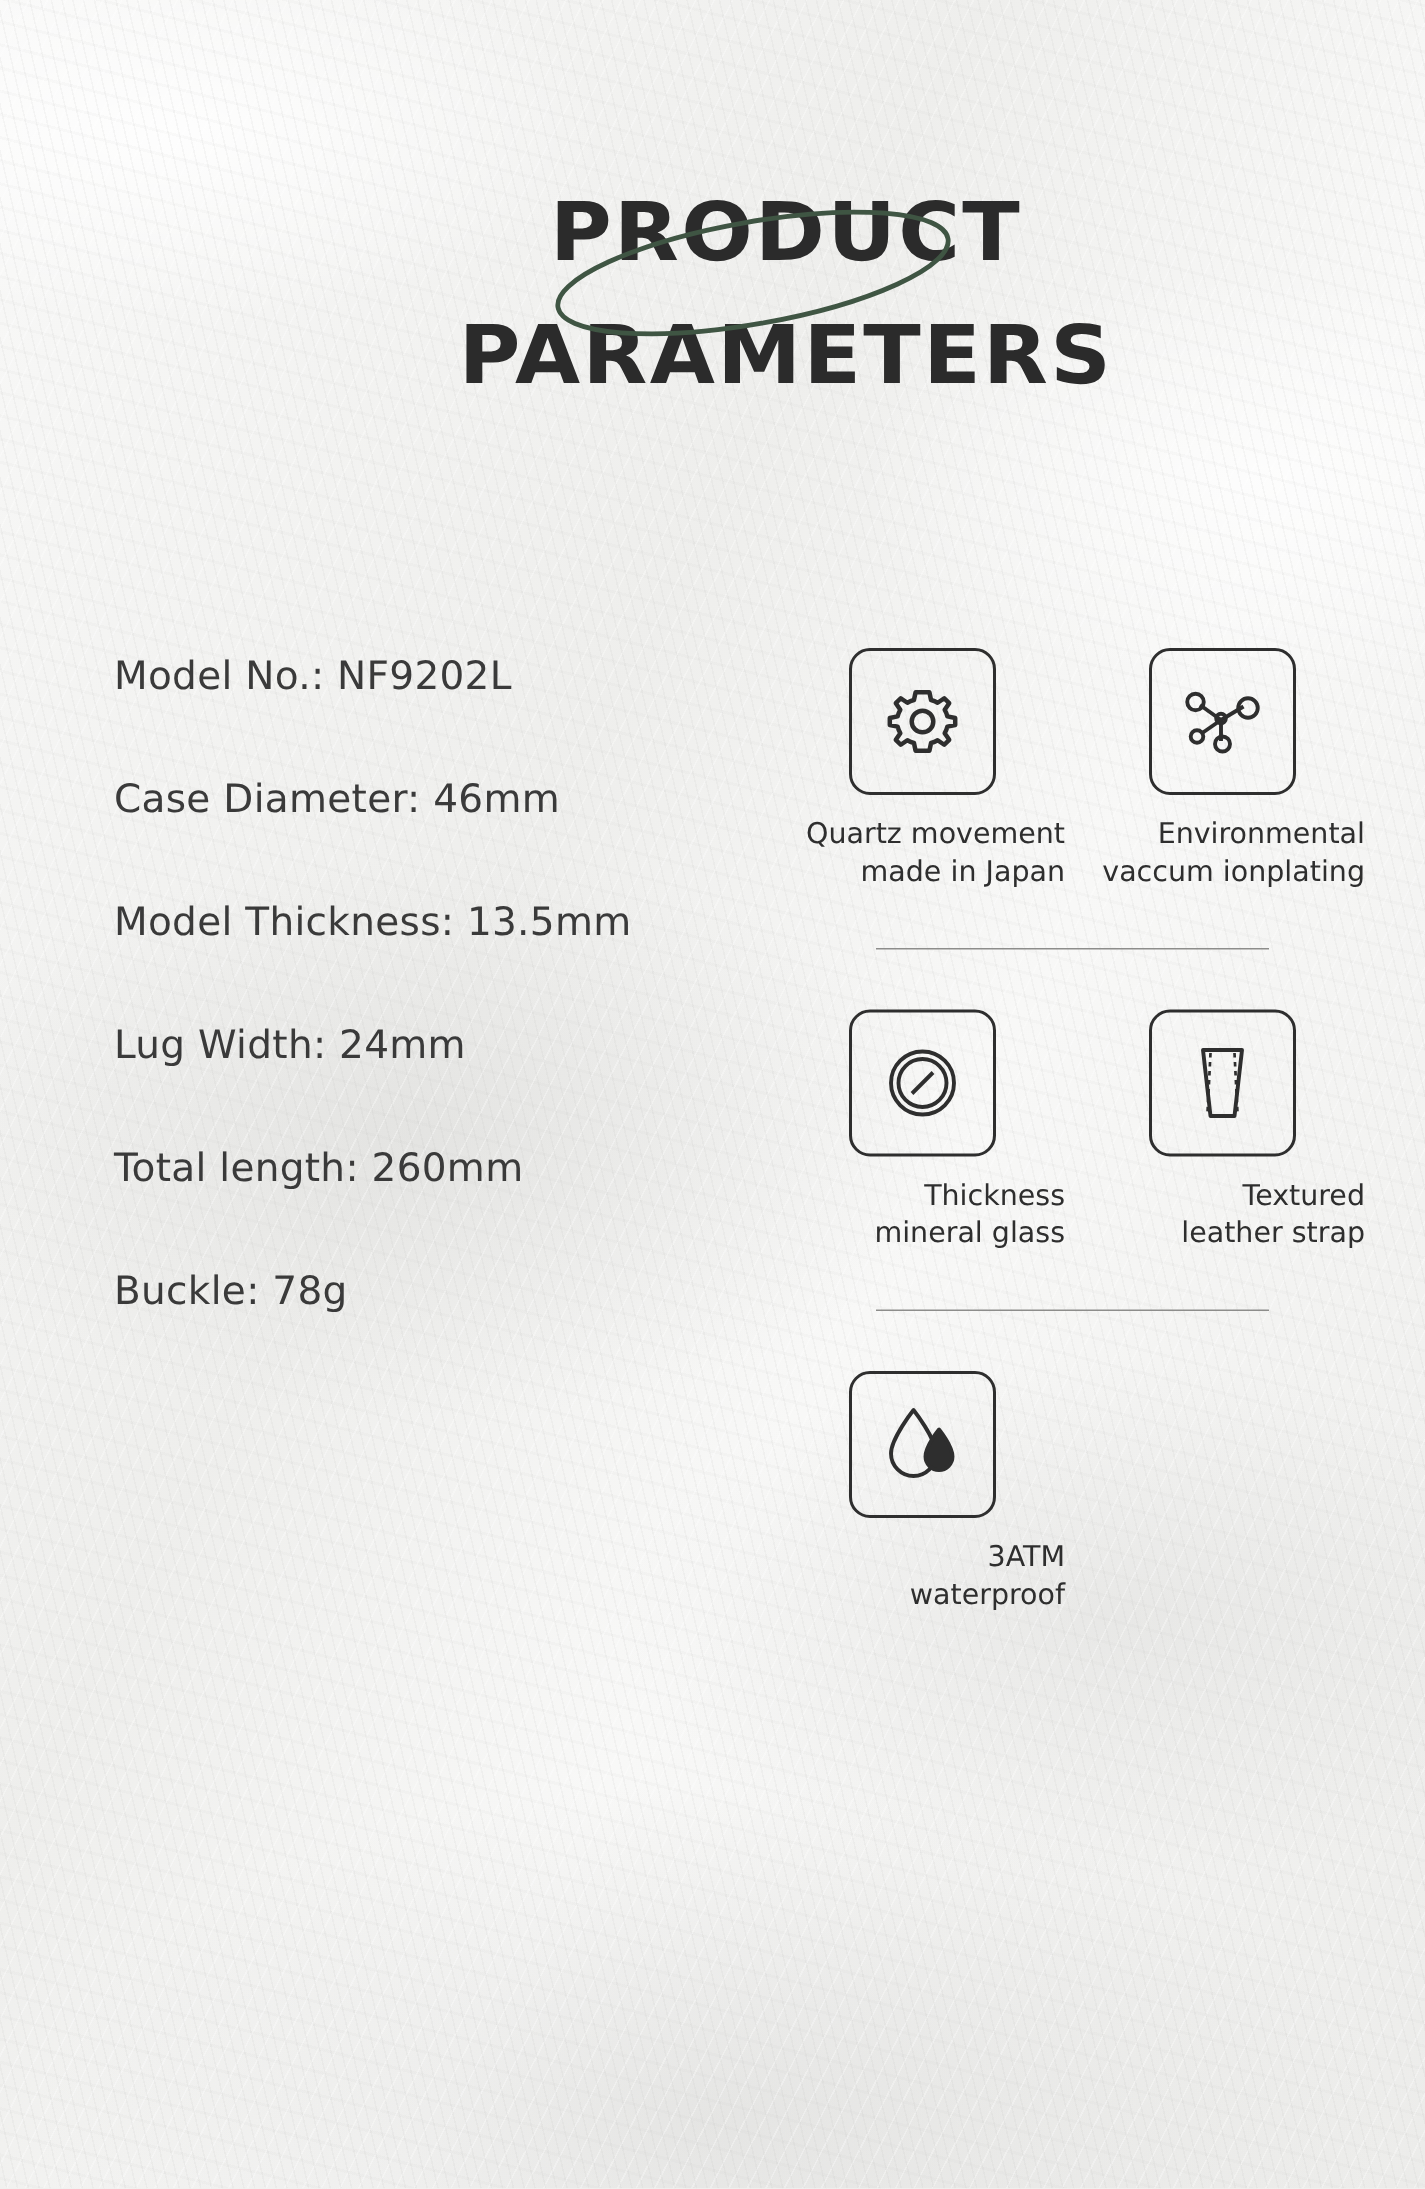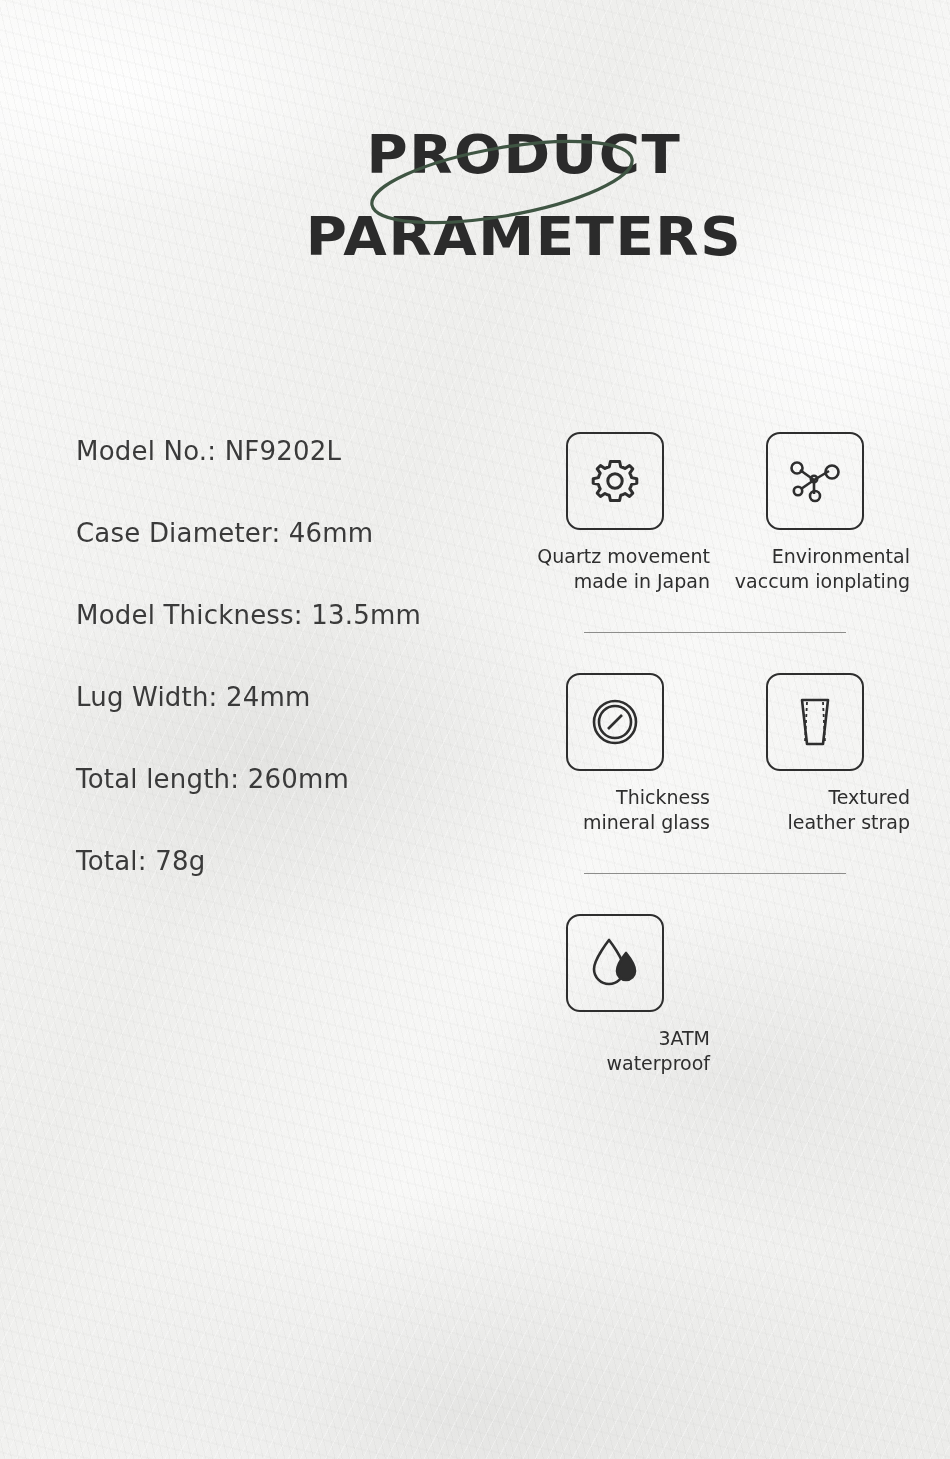--- a/index.html
+++ b/index.html
@@ -154,21 +154,21 @@
     <span class="line line1">PRODUCT</span>
     <span class="line line2">PARAMETERS</span>
   </div>
 
   <div class="specs">
     <div class="spec-item">Model No.: NF9202L</div>
     <div class="spec-item">Case Diameter: 46mm</div>
     <div class="spec-item">Model Thickness: 13.5mm</div>
     <div class="spec-item">Lug Width: 24mm</div>
     <div class="spec-item">Total length: 260mm</div>
-    <div class="spec-item">Total: 78g</div>
+    <div class="spec-item">Buckle: 78g</div>
   </div>
 
   <div class="features">
 
     <div class="feature-row row1">
       <div class="feature-cell">
         <div class="icon-box">
           <svg width="52" height="52" viewBox="0 0 52 52">
             <g fill="none" stroke="#2e2e2e" stroke-width="3" stroke-linejoin="round">
               <path d="M26 6.5 l4.6 0 1.1 5.2 a15 15 0 0 1 4.4 1.8 l4.4-3 3.3 3.3 -3 4.4 a15 15 0 0 1 1.8 4.4 l5.2 1.1 0 4.6 -5.2 1.1 a15 15 0 0 1-1.8 4.4 l3 4.4 -3.3 3.3 -4.4-3 a15 15 0 0 1-4.4 1.8 l-1.1 5.2 -4.6 0 -4.6 0 -1.1-5.2 a15 15 0 0 1-4.4-1.8 l-4.4 3 -3.3-3.3 3-4.4 a15 15 0 0 1-1.8-4.4 l-5.2-1.1 0-4.6 5.2-1.1 a15 15 0 0 1 1.8-4.4 l-3-4.4 3.3-3.3 4.4 3 a15 15 0 0 1 4.4-1.8 l1.1-5.2 z"></path>

